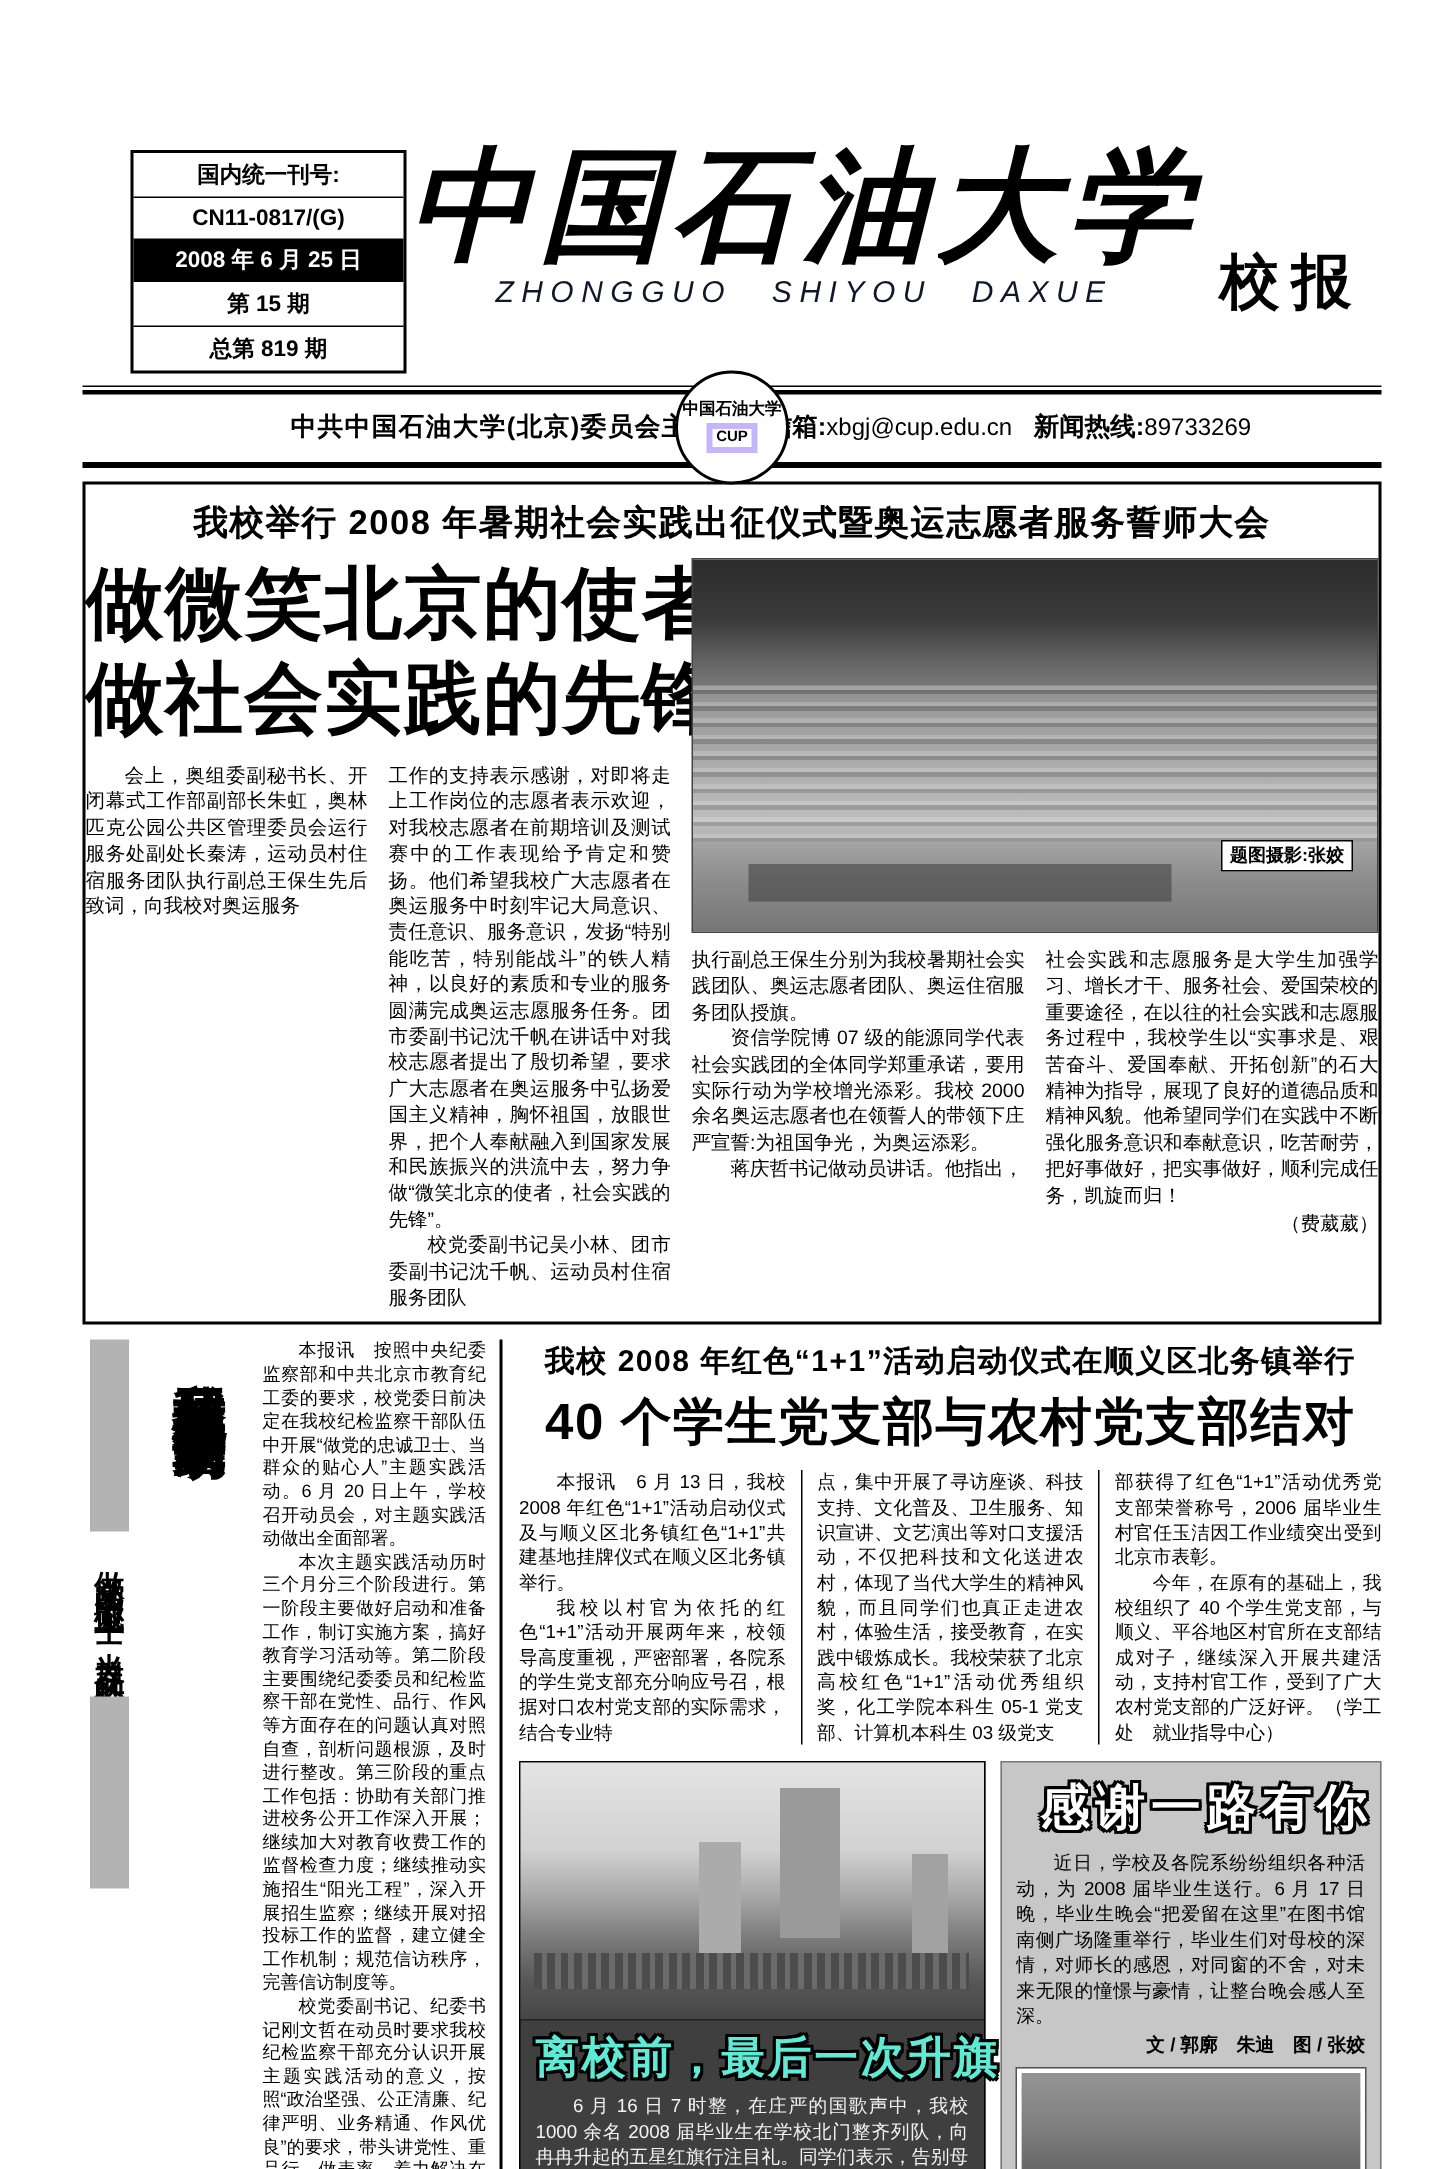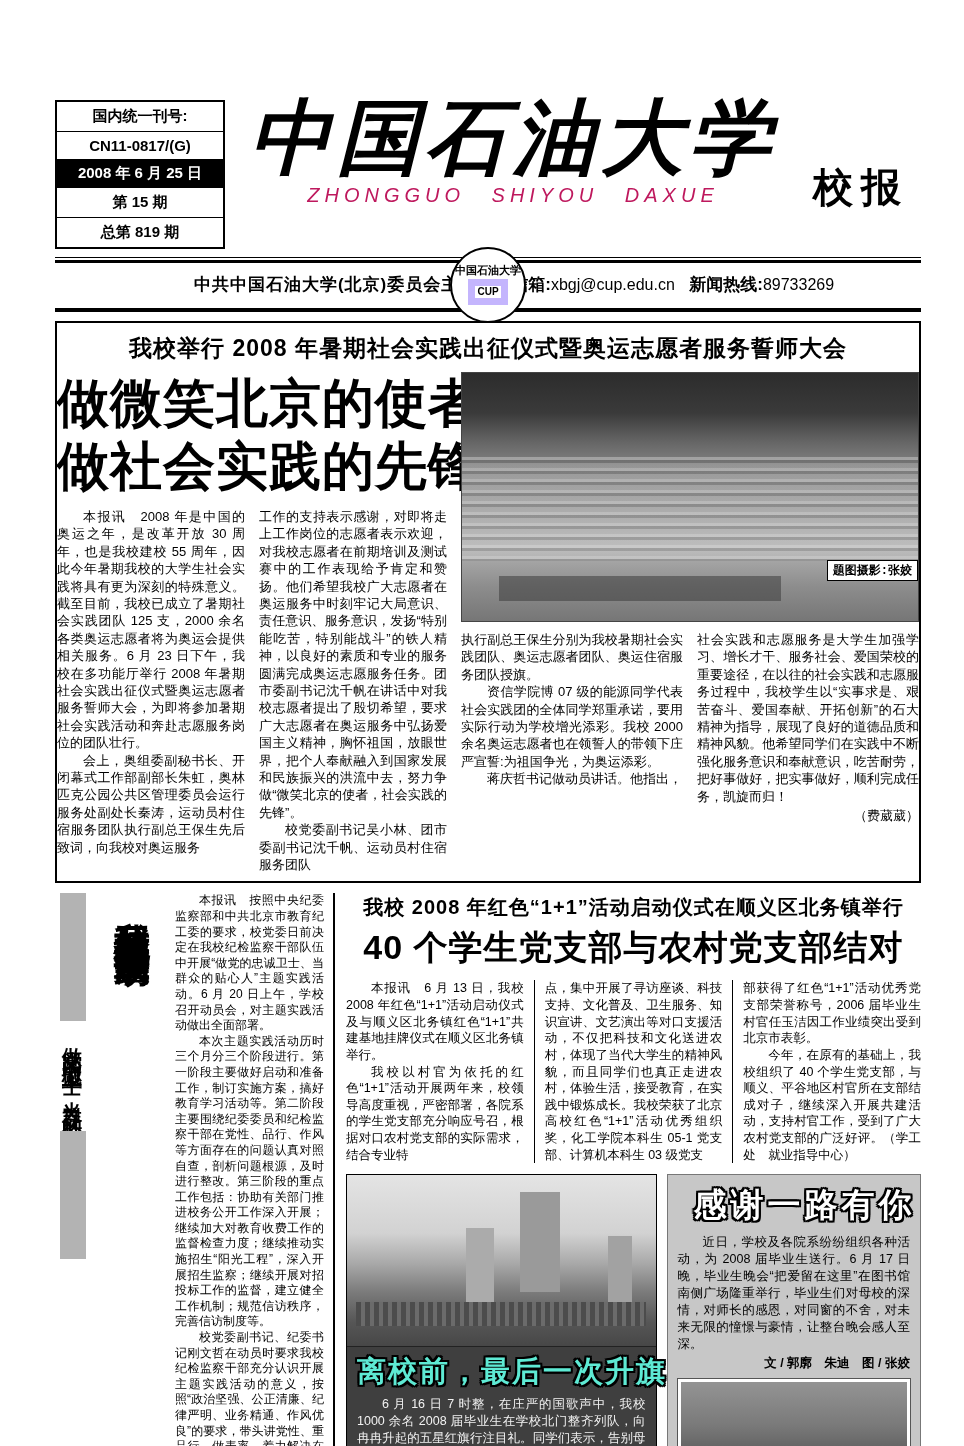--- a/index.html
+++ b/index.html
@@ -6,68 +6,68 @@
   html,body { background:#d9d9d9; }
   .page {
     width:964px; height:1446px; background:#fff; margin:0 auto;
     position:relative; overflow:hidden; color:#000;
     font-family:"Liberation Sans","DejaVu Sans",sans-serif;
   }
   .content { position:absolute; left:55px; top:88px; width:866px; }
 
   
   .header { display:flex; align-items:stretch; }
-  .pubbox { width:170px; border:2px solid #000; text-align:center; font-weight:bold; font-size:15px; align-self:flex-start; margin-top:12px; }
+  .pubbox { width:184px; border:2px solid #000; text-align:center; font-weight:bold; font-size:15px; align-self:flex-start; margin-top:12px;margin-left:32px; }
   .pb-row { padding:5px 2px; }
   .pb-label { border-bottom:1px solid #000; }
   .pb-date { background:#000; color:#fff; }
   .pb-issue { border-bottom:1px solid #000; }
   .masthead-center { flex:1; text-align:center; padding-top:2px; }
   .masthead-title {
     font-family:"DejaVu Serif",serif; font-weight:900; font-style:italic;
     font-size:82px; line-height:1.15; letter-spacing:6px; white-space:nowrap;
   }
-  .masthead-pinyin { font-size:20px; letter-spacing:5px; word-spacing:16px; color:#be185d; margin-top:0px; font-style:italic; }
+  .masthead-pinyin { font-size:20px; letter-spacing:5px; word-spacing:16px; color:#0f172a; margin-top:0px; font-style:italic; }
   .edition { width:120px; text-align:center; font-size:40px; font-weight:900; letter-spacing:8px; align-self:flex-end; padding-bottom:34px; }
 
   
   .rule-thin { height:1px; background:#000; margin-top:8px; }
   .rule-med  { height:3px; background:#000; margin-top:2px; }
   .orgbar { position:relative; display:flex; align-items:center; justify-content:center; padding:10px 4px; font-size:17px; }
   .org-left { font-weight:bold; padding-left:56px; letter-spacing:1px; }
   .org-right { font-size:16px; padding-right:4px; }
   .org-right b { font-size:17px; }
   .logo-wrap { position:absolute; left:50%; top:50%; transform:translate(-50%,-50%); }
   .logo-circle {
     width:76px; height:76px; border:2px solid #000; border-radius:50%; background:#fff;
     display:flex; flex-direction:column; align-items:center; justify-content:center;
     font-size:11px; font-weight:bold; line-height:1.2; text-align:center;
   }
-  .logo-circle .cup { font-size:10px; border:7px solid #c4b5fd; padding:0 2px; margin-top:2px; }
+  .logo-circle .cup { font-size:10px; border:4px solid #c4b5fd; padding:0 2px; margin-top:2px; }
   .rule-thick { height:4px; background:#000; margin-top:2px; }
 
   
   .main-article { border:2px solid #000; margin-top:9px; padding:8px 0 8px; }
   .kicker1 { text-align:center; font-size:23px; font-weight:bold; letter-spacing:1px; padding:2px 0 8px; }
   .lead-row { display:flex; gap:14px; }
   .lead-left { width:46%; min-width:0; }
   .lead-right { width:54%; min-width:0; }
   .headline-big { font-size:52px; font-weight:900; line-height:1.22; white-space:nowrap; letter-spacing:1px; }
   .photo-main {
     height:250px; position:relative; border:1px solid #444;
     background:
       linear-gradient(180deg,#2c2c2c 0%,#3a3a3a 16%,#666 28%,#8b8b8b 40%,#9c9c9c 54%,#b2b2b2 70%,#8d8d8d 86%,#767676 100%);
   }
   .photo-main .crowd {
     position:absolute; left:0; right:0; top:34%; height:42%;
     background:repeating-linear-gradient(180deg, rgba(255,255,255,.38) 0 3px, rgba(0,0,0,.12) 3px 6px, rgba(255,255,255,.18) 6px 11px);
     opacity:.8;
   }
   .photo-main .stage { position:absolute; left:8%; right:30%; bottom:8%; height:10%; background:rgba(60,60,60,.55); }
-  .photo-caption { position:absolute; right:0; bottom:40px; background:#fff; border:1px solid #000; font-size:12px; font-weight:bold; padding:1px 5px;font-family:Liberation Mono, monospace; }
+  .photo-caption { position:absolute; right:16px; bottom:40px; background:#fff; border:1px solid #000; font-size:12px; font-weight:bold; padding:1px 5px; }
   .bodytext p { font-size:13px; line-height:1.34; text-align:justify; text-indent:2em; }
   .bodytext p.cont { text-indent:0; }
   .twocol { display:flex; gap:14px; margin-top:9px; }
   .col { flex:1; min-width:0; }
   .byline-r { text-align:right; font-size:13px; margin-top:2px; }
 
   
   .bottom { display:flex; margin-top:10px; align-items:stretch; }
   .sidebar { width:280px; flex:0 0 280px; display:flex; gap:7px; border-right:2px solid #000; padding-right:9px; }
   .sub-strip { width:36px; display:flex; flex-direction:column; align-items:center; }
@@ -158,21 +158,20 @@
     <div class="rule-thick"></div>
 
     <div class="main-article">
       <div class="kicker1">我校举行 2008 年暑期社会实践出征仪式暨奥运志愿者服务誓师大会</div>
       <div class="lead-row">
         <div class="lead-left">
           <div class="headline-big">做微笑北京的使者</div>
           <div class="headline-big">做社会实践的先锋</div>
           <div class="twocol bodytext">
             <div class="col">
-              <p>本报讯　2008 年是中国的奥运之年，是改革开放 30 周年，也是我校建校 55 周年，因此今年暑期我校的大学生社会实践将具有更为深刻的特殊意义。截至目前，我校已成立了暑期社会实践团队 125 支，2000 余名各类奥运志愿者将为奥运会提供相关服务。6 月 23 日下午，我校在多功能厅举行 2008 年暑期社会实践出征仪式暨奥运志愿者服务誓师大会，为即将参加暑期社会实践活动和奔赴志愿服务岗位的团队壮行。</p>
               <p>会上，奥组委副秘书长、开闭幕式工作部副部长朱虹，奥林匹克公园公共区管理委员会运行服务处副处长秦涛，运动员村住宿服务团队执行副总王保生先后致词，向我校对奥运服务</p>
             </div>
             <div class="col">
               <p class="cont">工作的支持表示感谢，对即将走上工作岗位的志愿者表示欢迎，对我校志愿者在前期培训及测试赛中的工作表现给予肯定和赞扬。他们希望我校广大志愿者在奥运服务中时刻牢记大局意识、责任意识、服务意识，发扬“特别能吃苦，特别能战斗”的铁人精神，以良好的素质和专业的服务圆满完成奥运志愿服务任务。团市委副书记沈千帆在讲话中对我校志愿者提出了殷切希望，要求广大志愿者在奥运服务中弘扬爱国主义精神，胸怀祖国，放眼世界，把个人奉献融入到国家发展和民族振兴的洪流中去，努力争做“微笑北京的使者，社会实践的先锋”。</p>
               <p>校党委副书记吴小林、团市委副书记沈千帆、运动员村住宿服务团队</p>
             </div>
           </div>
         </div>
         <div class="lead-right">
           <div class="photo-main">

